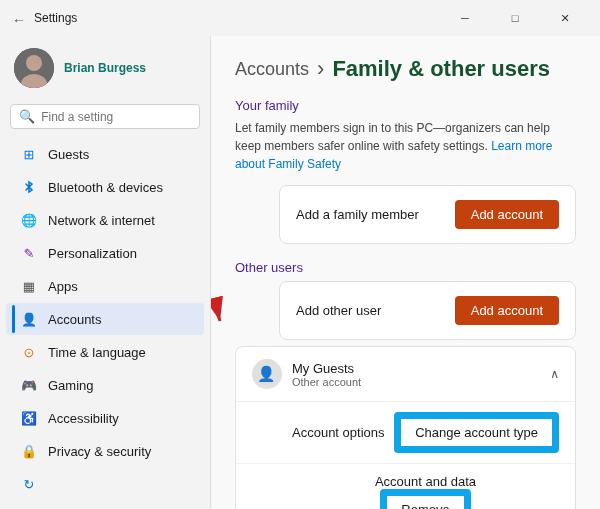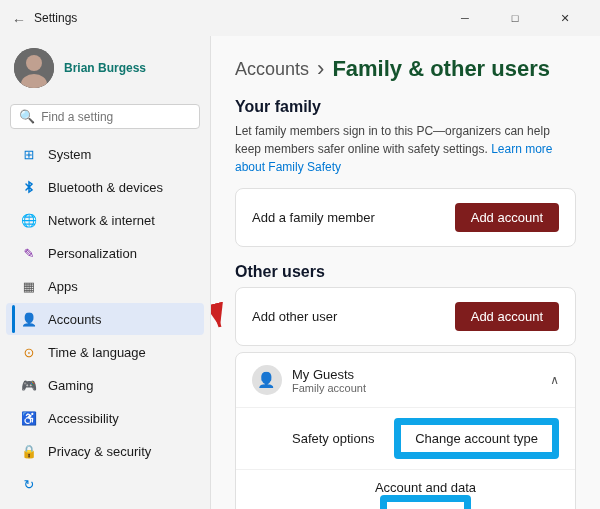--- a/index.html
+++ b/index.html
@@ -156,53 +156,54 @@
       font-size: 22px;
       font-weight: 600;
       color: #14532d;
     }
     .breadcrumb-separator {
       font-size: 22px;
       color: #555;
       font-weight: 300;
     }
     .section-title {
-      font-size: 16px;
-      font-weight: 700;
-      color: #0f172a;
+      font-size: 13px;
+      font-weight: 400;
+      color: #4c1d95;
       margin-bottom: 6px;
     }
     .section-desc {
       font-size: 12px;
       color: #444;
       margin-bottom: 12px;
       line-height: 1.5;
     }
     .section-desc a {
       color: #0078d4;
       text-decoration: none;
     }
     .card {
       background: white;
       border: 1px solid #e0e0e0;
       border-radius: 8px;
       margin-bottom: 6px;
+      margin-left: 44px;
     }
     .card-row {
       display: flex;
       align-items: center;
       justify-content: space-between;
       padding: 14px 16px;
     }
     .card-row-label {
       font-size: 13px;
       color: #1a1a1a;
     }
     .btn-primary {
-      background: #7f1d1d;
+      background: #c2410c;
       color: white;
       border: none;
       border-radius: 4px;
       padding: 7px 16px;
       font-size: 13px;
       cursor: pointer;
       white-space: nowrap;
     }
     .btn-secondary {
       background: white;
@@ -320,21 +321,21 @@
     </div>
 
     <div class="search-box">
       <span class="search-icon-small">🔍</span>
       <input type="text" placeholder="Find a setting" style="">
     </div>
 
     <nav>
       <div class="nav-item">
         <span class="nav-icon icon-blue">⊞</span>
-        <span>System</span>
+        <span>Guests</span>
       </div>
       <div class="nav-item">
         <span class="nav-icon icon-blue">
           <svg width="14" height="14" viewBox="0 0 14 14" fill="none">
             <path d="M4 4l6 6-3 2V2l3 2-6 6" stroke="#0078d4" stroke-width="1.5" fill="none" stroke-linecap="round"></path>
           </svg>
         </span>
         <span>Bluetooth &amp; devices</span>
       </div>
       <div class="nav-item">
@@ -417,28 +418,28 @@
           <path d="M20 10 C30 10, 50 30, 55 50" stroke="#cc2222" stroke-width="3" fill="none" marker-end="url(#arrowhead)"></path>
         </svg>
       </div>
 
       <div class="user-card">
         <div class="user-card-header">
           <div class="user-card-info">
             <div class="user-card-icon">👤</div>
             <div>
               <div class="user-card-name">My Guests</div>
-              <div class="user-card-type">Family account</div>
+              <div class="user-card-type">Other account</div>
             </div>
           </div>
           <span class="chevron">∧</span>
         </div>
         <div class="user-card-options">
           <div class="option-row">
-            <span class="option-label">Safety options</span>
+            <span class="option-label">Account options</span>
             <button class="btn-secondary">Change account type</button>
           </div>
           <div class="option-row">
             <span class="option-label">Account and data</span>
             <button class="btn-secondary">Remove</button>
           </div>
         </div>
       </div>
     </div>
 

